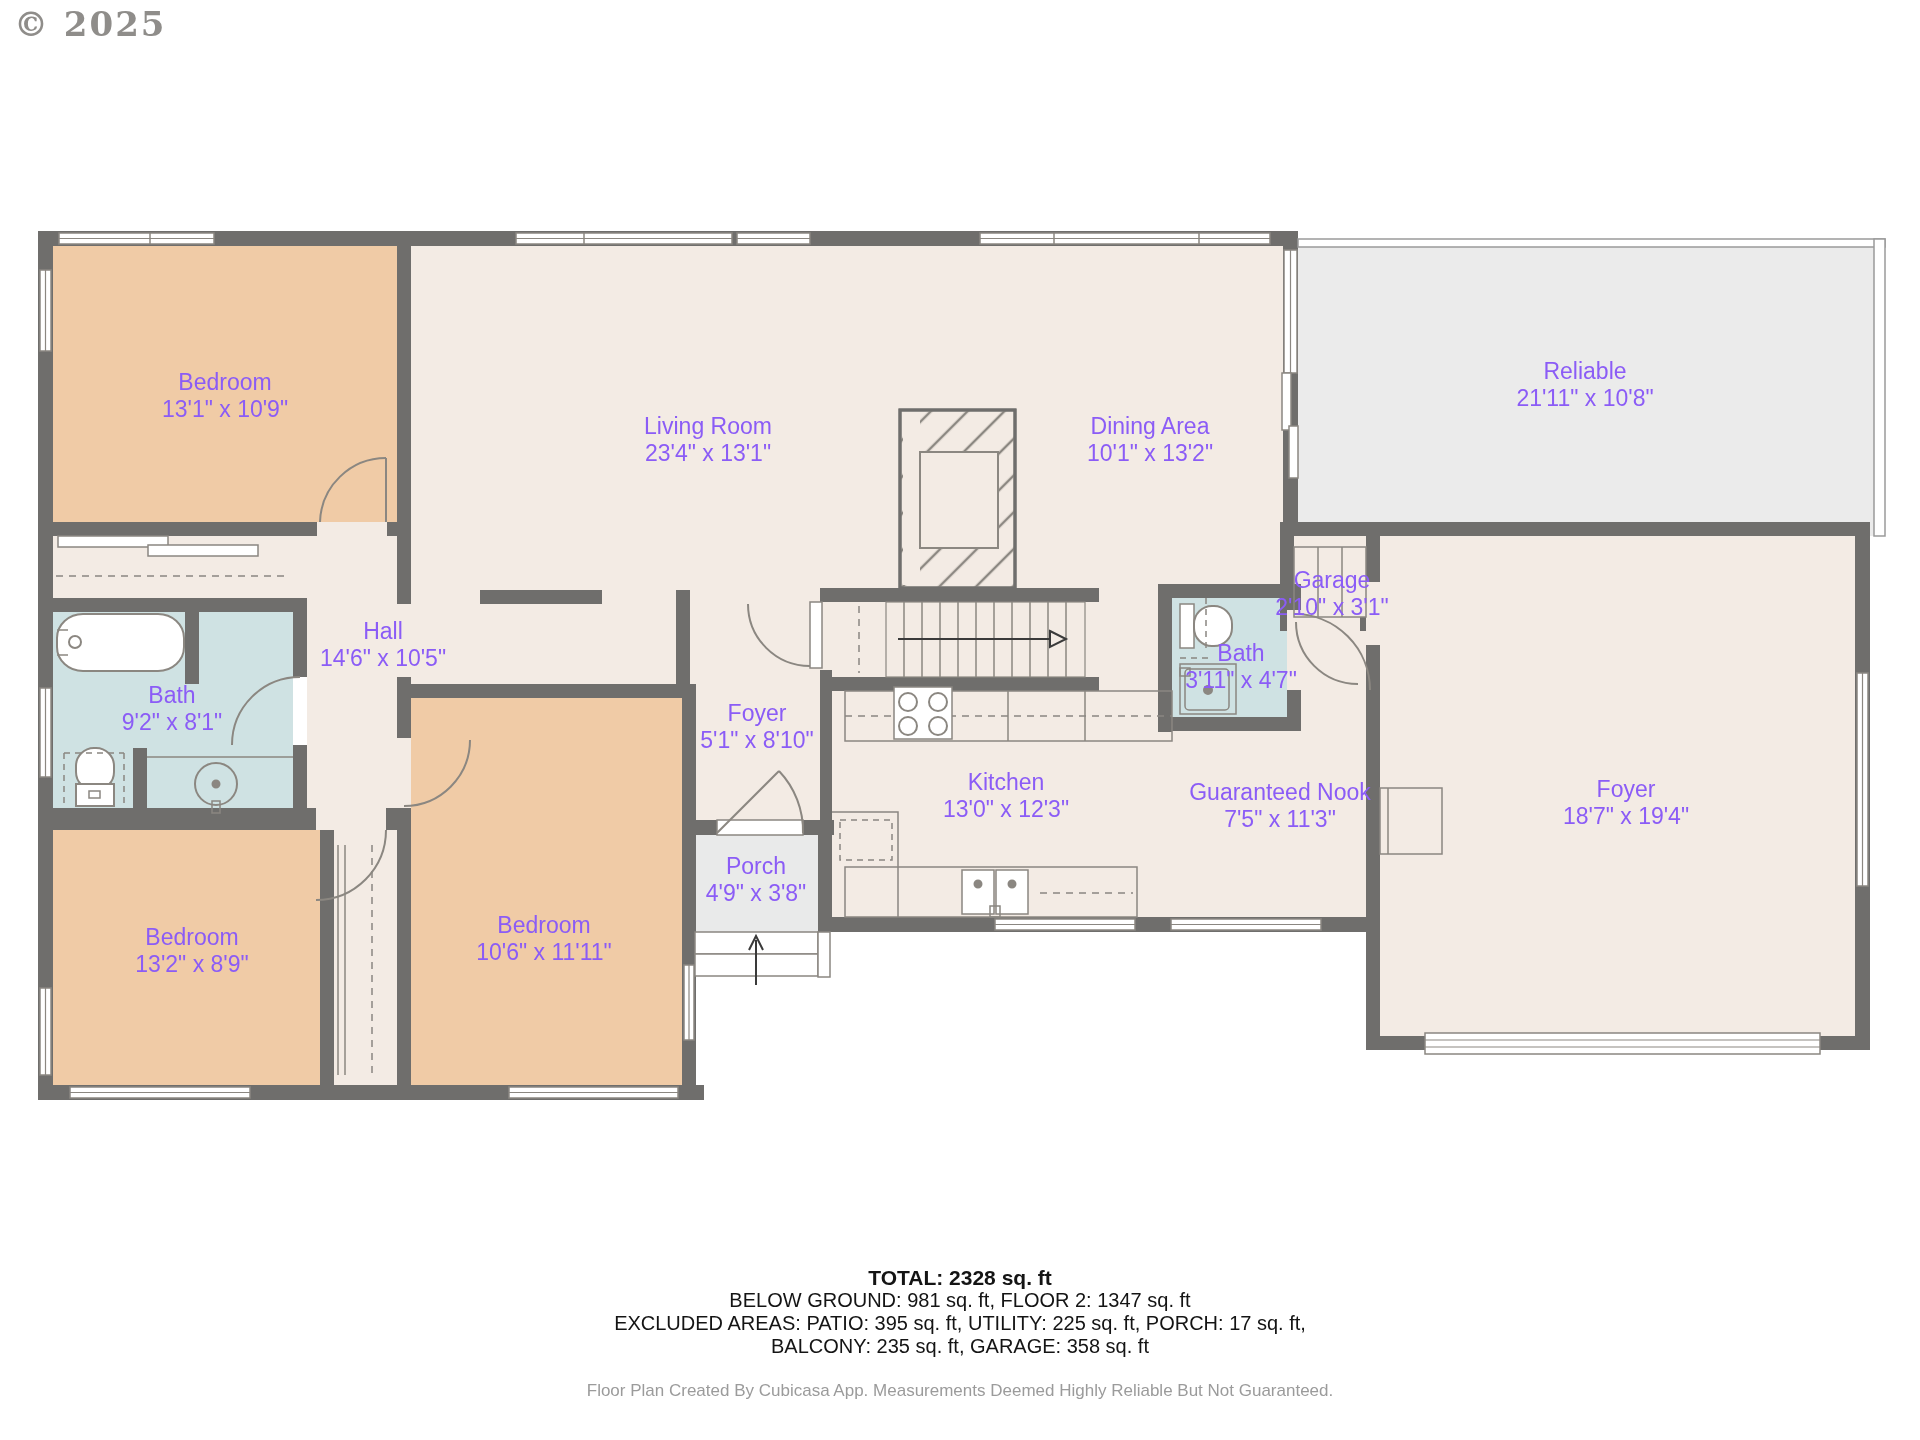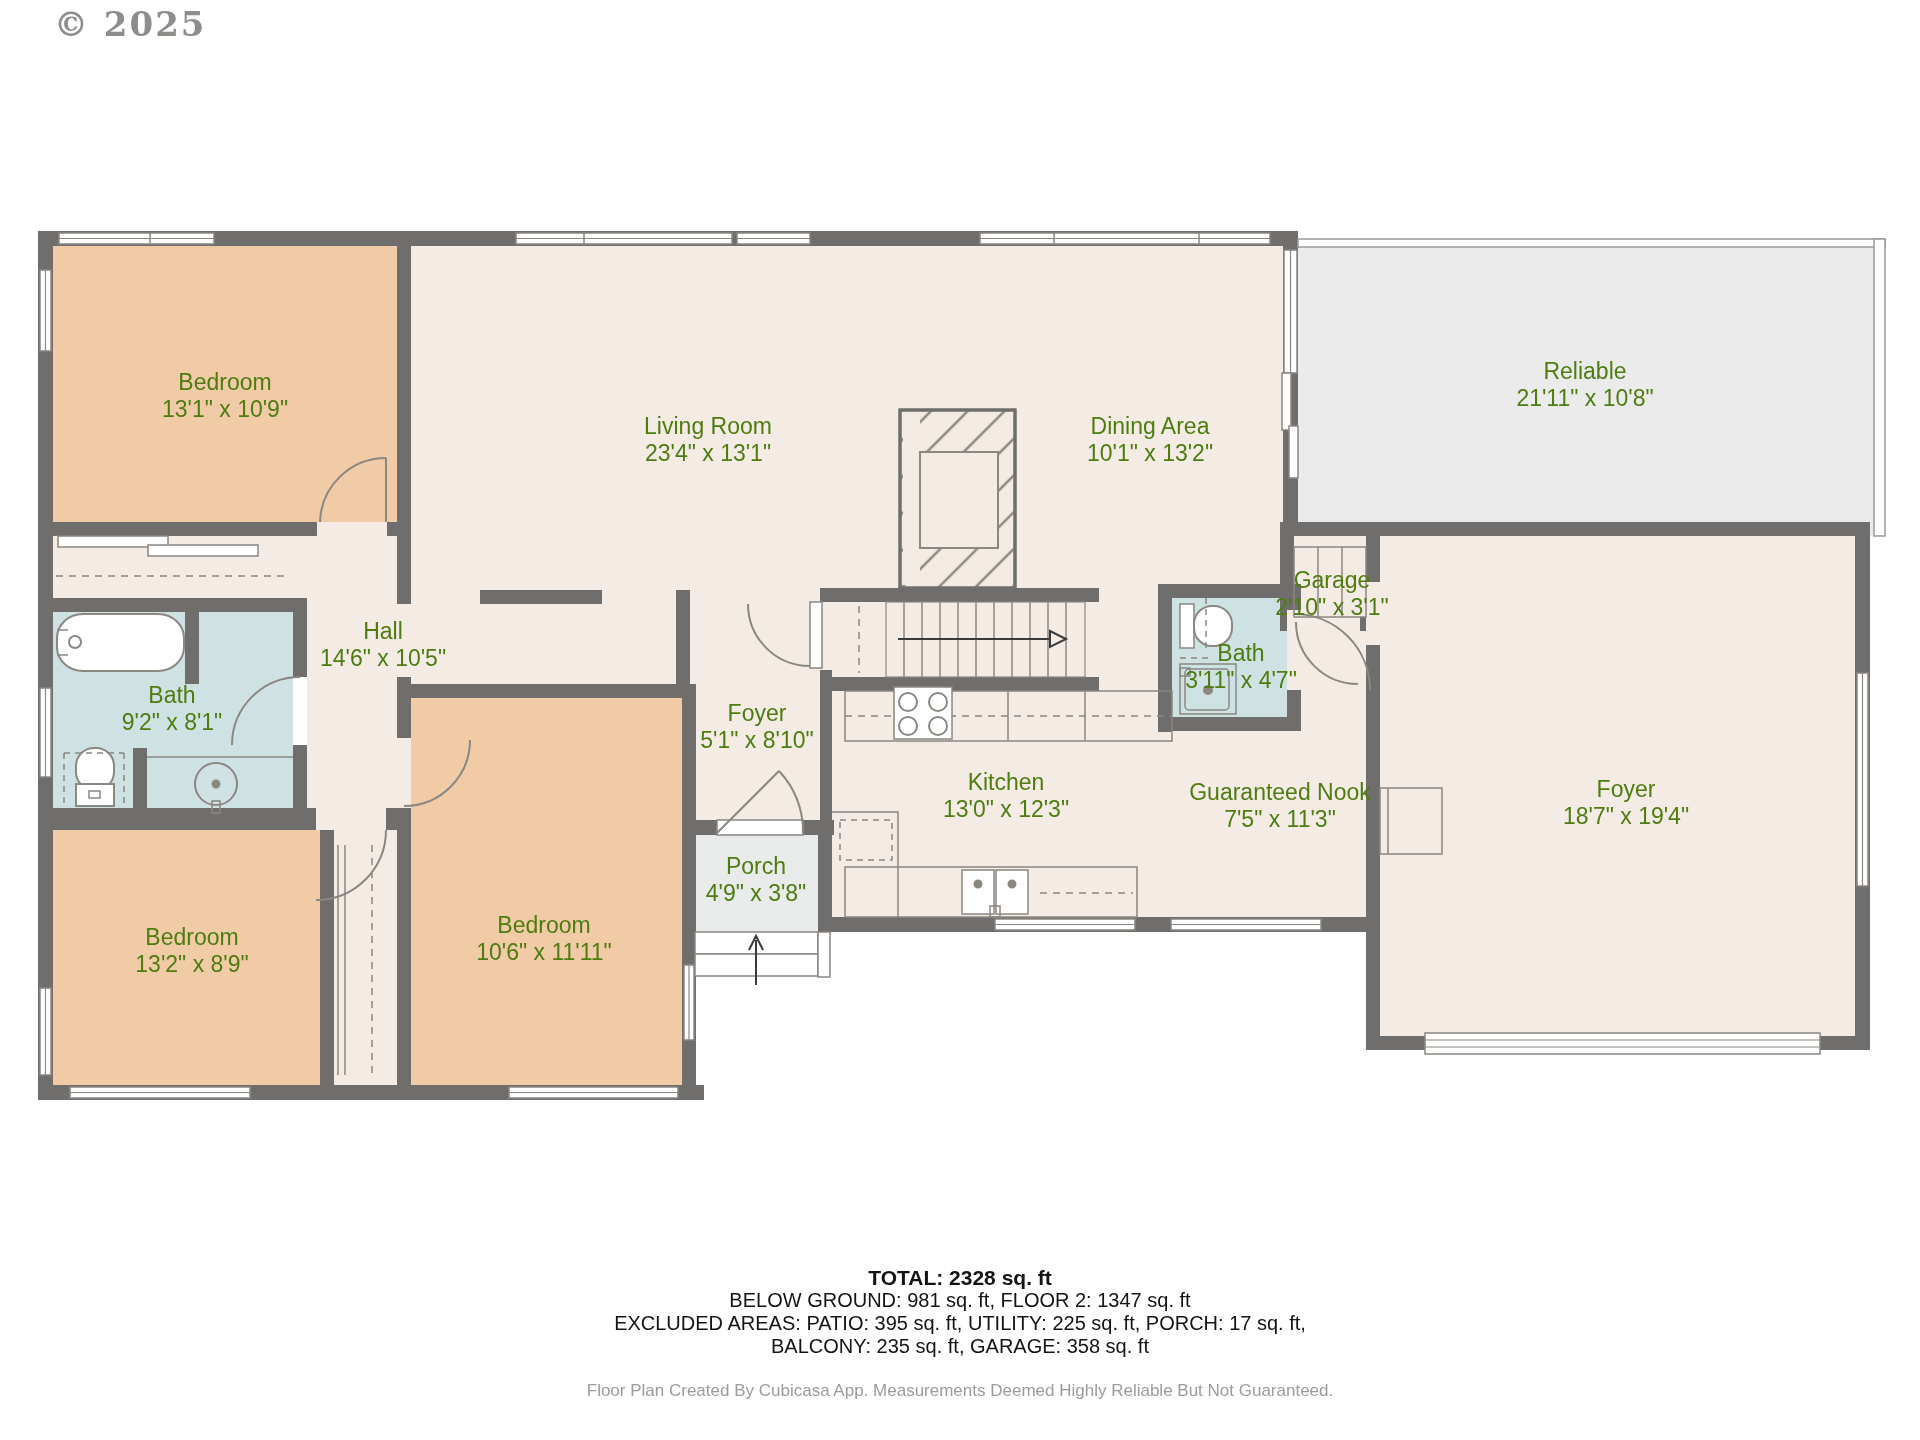--- a/index.html
+++ b/index.html
@@ -1,23 +1,23 @@
 <!DOCTYPE html>
 <html><head>
 <meta charset="utf-8">
 <style>
   html,body{margin:0;padding:0;background:#fff;}
   body{width:1920px;height:1440px;position:relative;overflow:hidden;
        font-family:"Liberation Sans",sans-serif;}
   .plan{position:absolute;left:0;top:0;width:1920px;height:1440px;}
   svg{position:absolute;left:0;top:0;}
   .room-label{position:absolute;transform:translate(-50%,-50%);text-align:center;
-      color:#4d7c0f;font-size:23px;line-height:27px;white-space:nowrap;pointer-events:none;}
+      color:#8b5cf6;font-size:23px;line-height:27px;white-space:nowrap;pointer-events:none;}
   .copyright{position:absolute;left:14px;top:4px;font-family:"DejaVu Serif",serif;
-      font-weight:bold;font-size:34px;color:#8f8d8a;letter-spacing:2px;margin-left:40px;}
+      font-weight:bold;font-size:34px;color:#8f8d8a;letter-spacing:2px;}
   .footer{position:absolute;left:0;top:1266px;width:1920px;text-align:center;
       color:#141414;font-size:20px;line-height:23px;}
   .footer .total{font-weight:bold;font-size:21px;}
   .footer .disclaimer{margin-top:21px;font-size:17px;color:#9b9b9b;}
 </style>
 </head>
 <body>
 
 <div class="plan">
 

